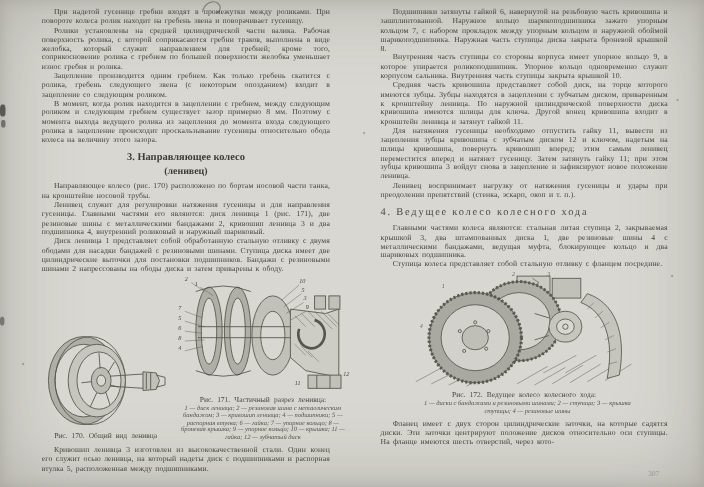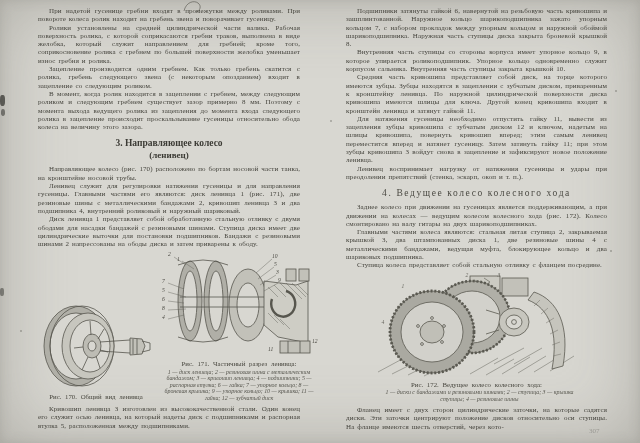--- a/index.html
+++ b/index.html
@@ -19,21 +19,21 @@
   p.para{
     margin:0;font-size:7px;line-height:8.3px;text-align:justify;
     text-indent:11px;letter-spacing:.1px;word-spacing:1px;color:#45443d;
   }
   .heading{
     text-align:center;font-weight:bold;font-size:9.5px;line-height:11px;
     margin:7px 0 1px 0;color:#3c3b35;
   }
   .heading-sub{text-align:center;font-weight:bold;font-size:9px;line-height:10px;margin:0 0 5px 0;color:#3c3b35;}
   .heading-spaced{
-    text-align:center;font-size:9.5px;line-height:11px;letter-spacing:1.6px;
+    text-align:left;font-size:9.5px;line-height:11px;letter-spacing:1.6px;
     margin:7px 0 4px 0;color:#4a4942;font-weight:400;
   }
   .figures-row{display:flex;align-items:flex-end;gap:6px;margin-top:3px;}
   figure{margin:0;position:relative;}
   .figcap{font-size:6.8px;line-height:7.6px;text-align:center;color:#48473f;margin-top:3px;word-spacing:2px;}
   .figcap-legend{
     font-size:5.9px;line-height:6.4px;text-align:center;color:#55544c;
     margin:1px auto 0 auto;width:152px;font-style:italic;
   }
   .fig172-legend{width:212px;font-size:5.9px;}
@@ -170,21 +170,20 @@
 
 <div class="page page-right">
   <p class="para">Подшипники затянуты гайкой 6, навернутой на резьбовую часть кривошипа и зашплинтованной. Наружное кольцо шарикоподшипника зажато упорным кольцом 7, с набором прокладок между упорным кольцом и наружной обоймой шарикоподшипника. Наружная часть ступицы диска закрыта броневой крышкой 8.</p>
   <p class="para">Внутренняя часть ступицы со стороны корпуса имеет упорное кольцо 9, в которое упирается роликоподшипник. Упорное кольцо одновременно служит корпусом сальника. Внутренняя часть ступицы закрыта крышкой 10.</p>
   <p class="para">Средняя часть кривошипа представляет собой диск, на торце которого имеются зубцы. Зубцы находятся в зацеплении с зубчатым диском, приваренным к кронштейну ленивца. По наружной цилиндрической поверхности диска кривошипа имеются шлицы для ключа. Другой конец кривошипа входит в кронштейн ленивца и затянут гайкой 11.</p>
   <p class="para">Для натяжения гусеницы необходимо отпустить гайку 11, вывести из зацепления зубцы кривошипа с зубчатым диском 12 и ключом, надетым на шлицы кривошипа, повернуть кривошип вперед; этим самым ленивец переместится вперед и натянет гусеницу. Затем затянуть гайку 11; при этом зубцы кривошипа 3 войдут снова в зацепление и зафиксируют новое положение ленивца.</p>
   <p class="para">Ленивец воспринимает нагрузку от натяжения гусеницы и удары при преодолении препятствий (стенка, эскарп, окоп и т. п.).</p>
 
   <div class="heading-spaced">4. Ведущее колесо колесного хода</div>
 
-  <p class="para">Заднее колесо при движении на гусеницах является поддерживающим, а при движении на колесах — ведущим колесом колесного хода (рис. 172). Колесо смонтировано на валу гитары на двух шарикоподшипниках.</p>
   <p class="para">Главными частями колеса являются: стальная литая ступица 2, закрываемая крышкой 3, два штампованных диска 1, две резиновые шины 4 с металлическими бандажами, ведущая муфта, блокирующее кольцо и два шариковых подшипника.</p>
   <p class="para">Ступица колеса представляет собой стальную отливку с фланцем посредине.</p>
 
   <figure style="width:206px;margin:2px auto 0 auto;">
     <svg width="206" height="106" viewBox="0 0 206 106">
       <g stroke="#5a5951" stroke-width=".8" fill="none">
 
         <g stroke-width=".45">
           <line x1="4" y1="100" x2="30" y2="86"></line>
             <line x1="18" y1="102" x2="46" y2="88"></line>

